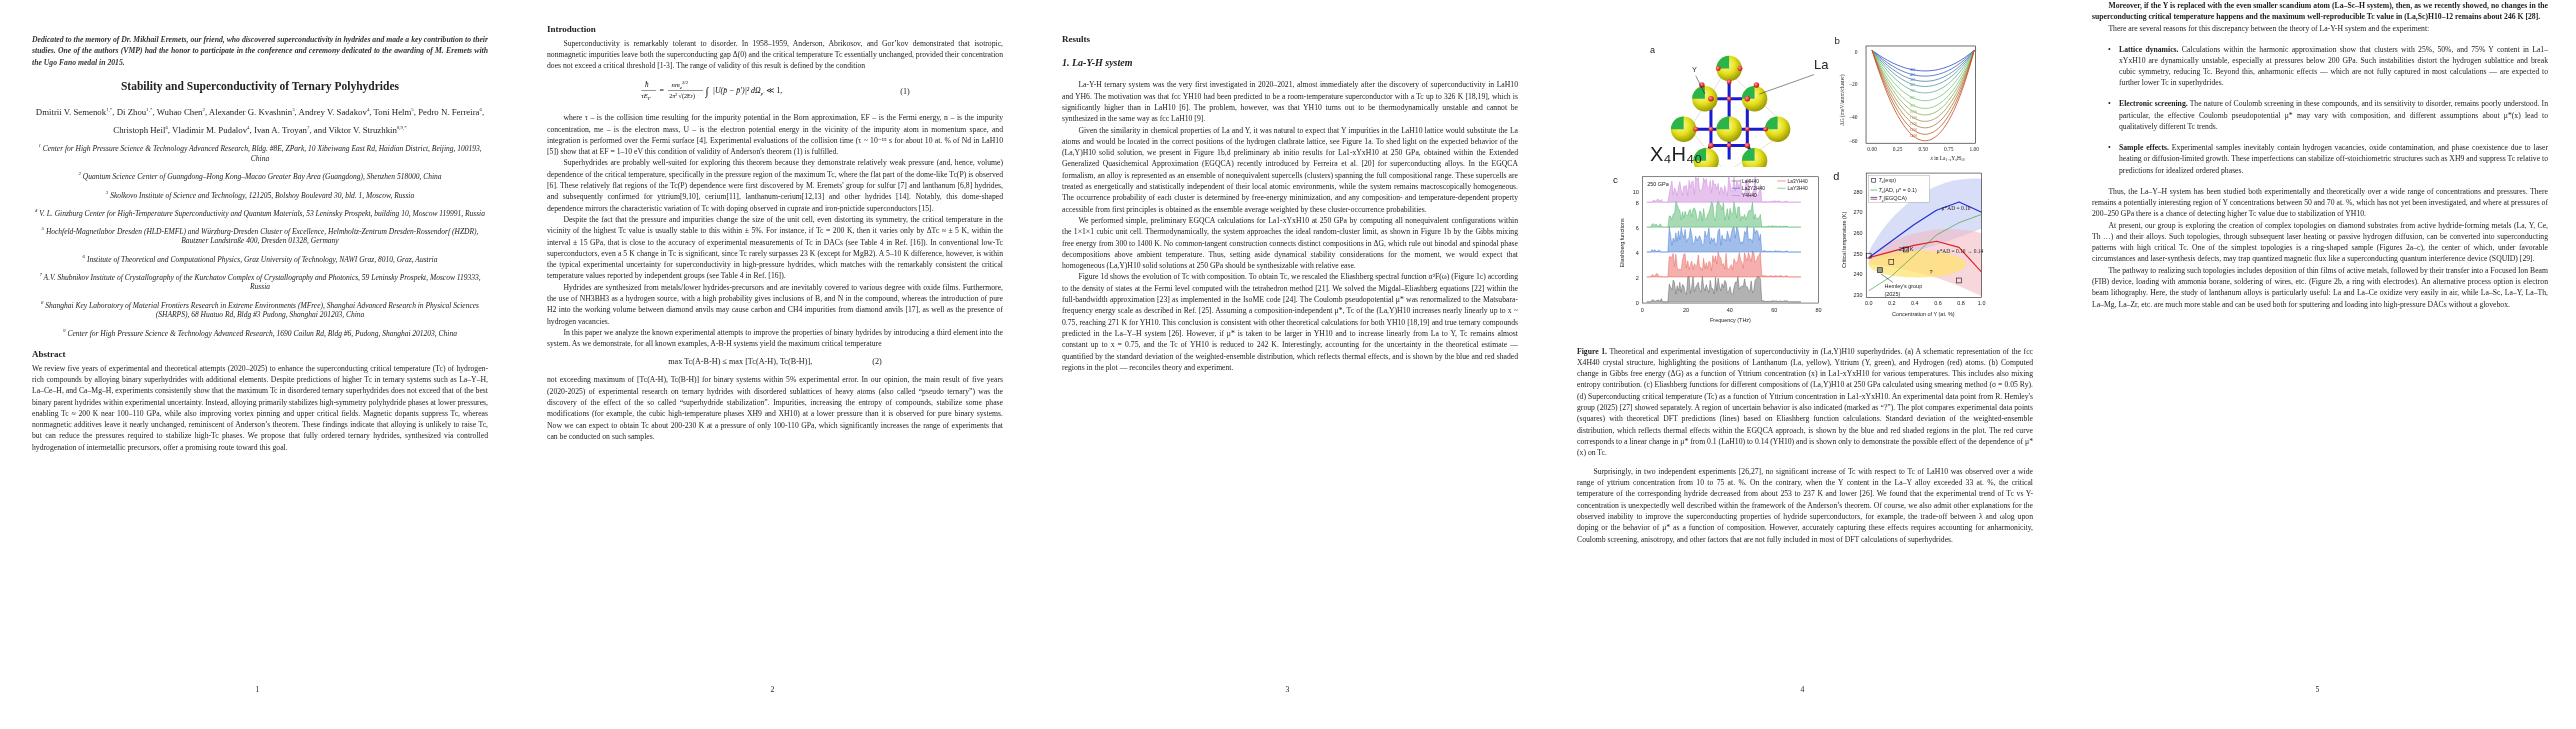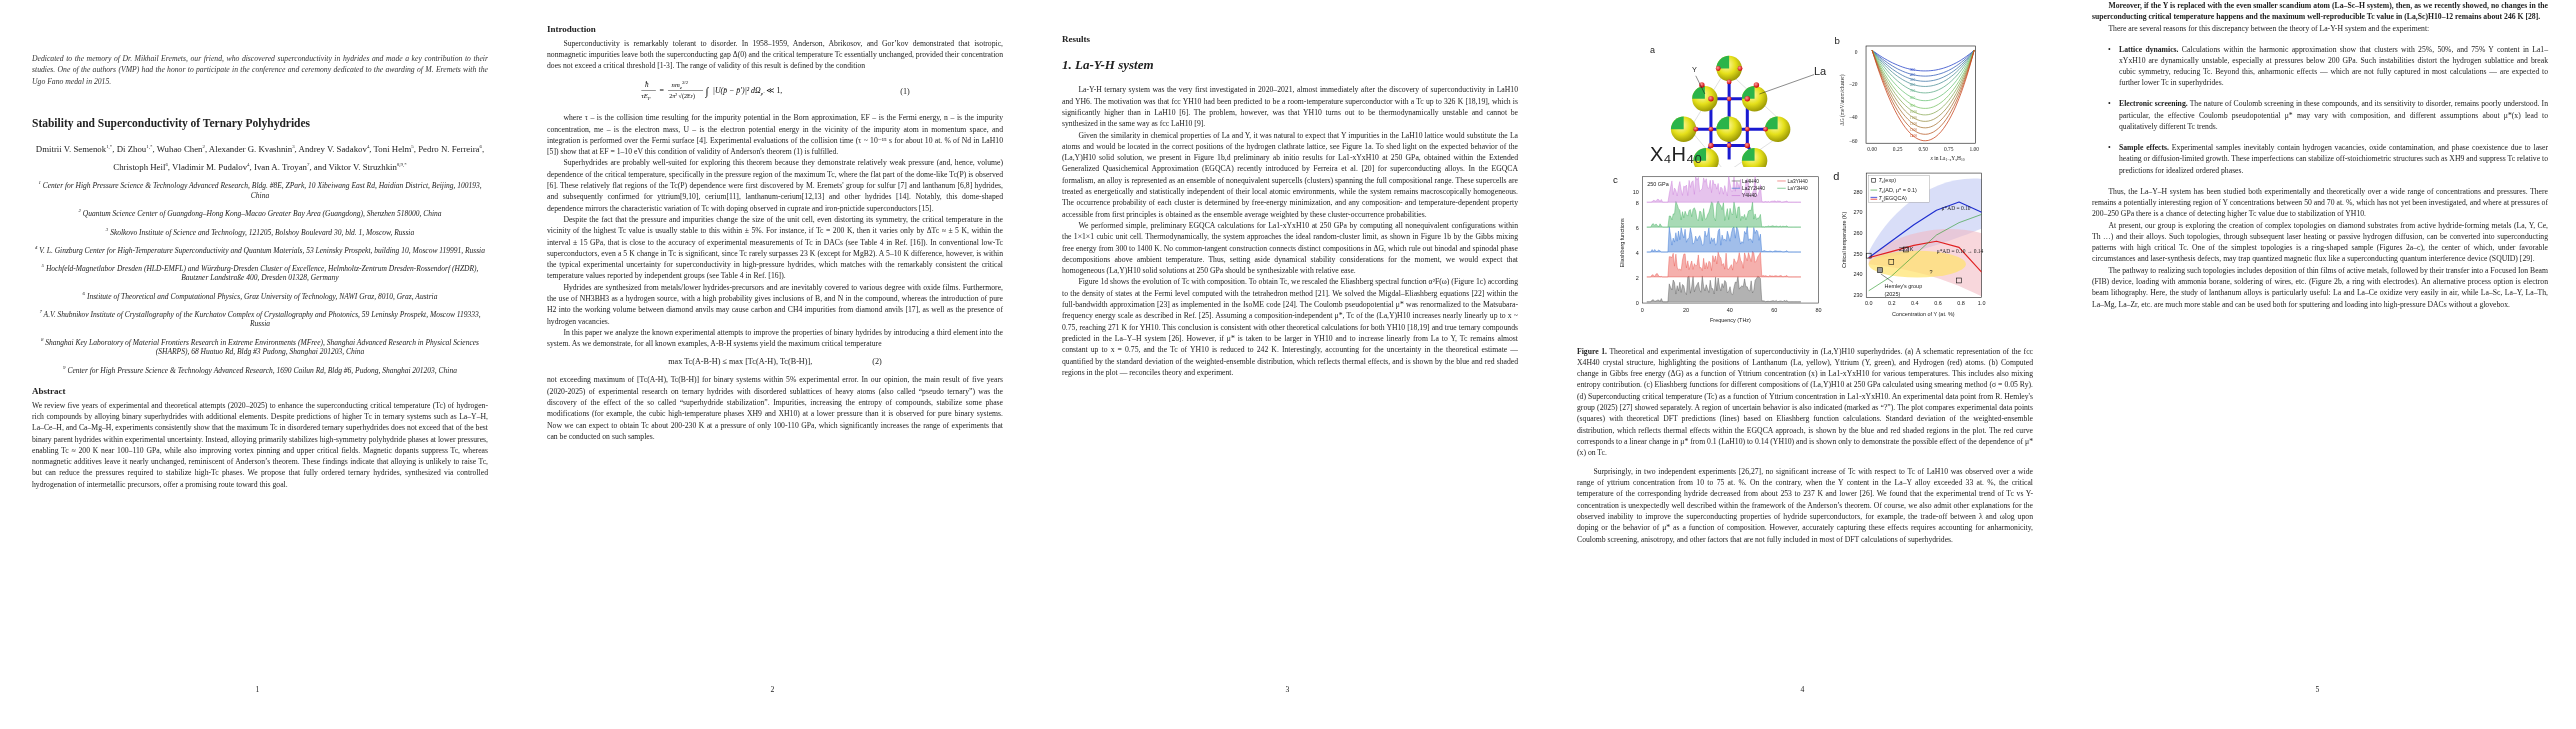--- a/index.html
+++ b/index.html
@@ -3,30 +3,30 @@
 <meta charset="utf-8">
 <style>
   * { box-sizing: border-box; margin: 0; padding: 0; }
   html, body { width: 2576px; height: 729px; background: #ffffff; overflow: hidden; }
   body { font-family: "Liberation Serif", "DejaVu Serif", serif; color: #222; }
   .strip { display: flex; width: 2576px; height: 729px; }
   .page { position: relative; width: 515px; height: 729px; padding: 0 27px 0 32px; background: #fff; }
   .page p, .page li { font-size: 7.7px; line-height: 11.3px; text-align: justify; }
   .indent { text-indent: 16.4px; }
   .page-num { position: absolute; bottom: 35px; left: 0; width: 100%; text-align: center; font-size: 7.7px; }
-  .dedication { margin-top: 53px; font-style: italic; font-size: 7.5px; line-height: 15px; color: #333; text-align: left; }
-  .title { margin-top: 29px; font-weight: bold; font-size: 11.5px; line-height: 14.6px; }
+  .dedication { margin-top: 34px; font-style: italic; font-size: 7.5px; line-height: 15px; color: #333; text-align: left; font-weight: bold; }
+  .title { margin-top: 11px; text-align: center; font-weight: bold; font-size: 11.5px; line-height: 14.6px; }
   .authors { margin-top: 8.5px; text-align: center; font-size: 8.8px; line-height: 15px; }
   .authors sup, .aff sup { font-size: 4.9px; }
   .aff { margin-top: 3.6px; text-align: center; font-style: italic; font-size: 7.5px; line-height: 9.7px; }
   .aff + .aff { margin-top: 6px; }
   .corr { margin-top: 7.3px; font-size: 7.7px; line-height: 11.3px; text-align: justify; }
   .corr a { color: #2a5db0; text-decoration: underline; }
   h2 { font-size: 9px; font-weight: bold; margin-bottom: 3.6px; }
-  h3 { font-size: 13px; font-style: italic; font-weight: bold; }
+  h3 { font-size: 10px; font-style: italic; font-weight: bold; }
   .eq { display: flex; justify-content: center; align-items: center; gap: 36px; margin: 7.3px 0 8.5px; font-size: 8.2px; }
   .eq .num { margin-left: 24px; }
   
   .fig { position: relative; width: 462px; height: 325px; margin-top: 14.6px; }
   .panel-letter { position: absolute; font-family: "Liberation Sans", sans-serif; font-size: 9px; }
   .caption { margin-top: 6px; font-size: 7.5px; line-height: 10.3px; text-align: justify; }
   .caption b { font-weight: bold; }
   ul.bullets { list-style: none; margin: 9.7px 0 0 16px; }
   ul.bullets li { position: relative; padding-left: 11px; margin-bottom: 9.7px; }
   ul.bullets li::before { content: "\2022"; position: absolute; left: 0; top: 0; }
@@ -99,21 +99,21 @@
     <p class="indent">Figure 1d shows the evolution of Tc with composition. To obtain Tc, we rescaled the Eliashberg spectral function α²F(ω) (Figure 1c) according to the density of states at the Fermi level computed with the tetrahedron method [21]. We solved the Migdal–Eliashberg equations [22] within the full-bandwidth approximation [23] as implemented in the IsoME code [24]. The Coulomb pseudopotential μ* was renormalized to the Matsubara-frequency energy scale as described in Ref. [25]. Assuming a composition-independent μ*, Tc of the (La,Y)H10 increases nearly linearly up to x ~ 0.75, reaching 271 K for YH10. This conclusion is consistent with other theoretical calculations for both YH10 [18,19] and true ternary compounds predicted in the La–Y–H system [26]. However, if μ* is taken to be larger in YH10 and to increase linearly from La to Y, Tc remains almost constant up to x = 0.75, and the Tc of YH10 is reduced to 242 K. Interestingly, accounting for the uncertainty in the theoretical estimate — quantified by the standard deviation of the weighted-ensemble distribution, which reflects thermal effects, and is shown by the blue and red shaded regions in the plot — reconciles theory and experiment.</p>
     <div class="page-num">3</div>
   </div>
 
   <div class="page">
     <div class="fig">
 
       <div style="position:absolute; left:43px; top:6px; width:146px; height:140px;">
         <span class="panel-letter" style="left:30px; top:24px;">a</span>
         <span class="panel-letter" style="left:72px; top:44px; font-size:7.3px;">Y</span>
-        <span class="panel-letter" style="left:194px; top:44px; font-size:11px;">La</span>
+        <span class="panel-letter" style="left:194px; top:36px; font-size:13px;">La</span>
         <svg width="194" height="146" viewBox="0 0 320 240" style="position:absolute; left:0; top:0;">
           <defs>
             <radialGradient id="ball" cx="40%" cy="35%" r="65%">
               <stop offset="0%" stop-color="#fffbb0"></stop>
               <stop offset="55%" stop-color="#e5e01a"></stop>
               <stop offset="100%" stop-color="#9d9a05"></stop>
             </radialGradient>
             <radialGradient id="hball" cx="40%" cy="35%" r="65%">
               <stop offset="0%" stop-color="#ff9a9a"></stop>
               <stop offset="100%" stop-color="#c00"></stop>

